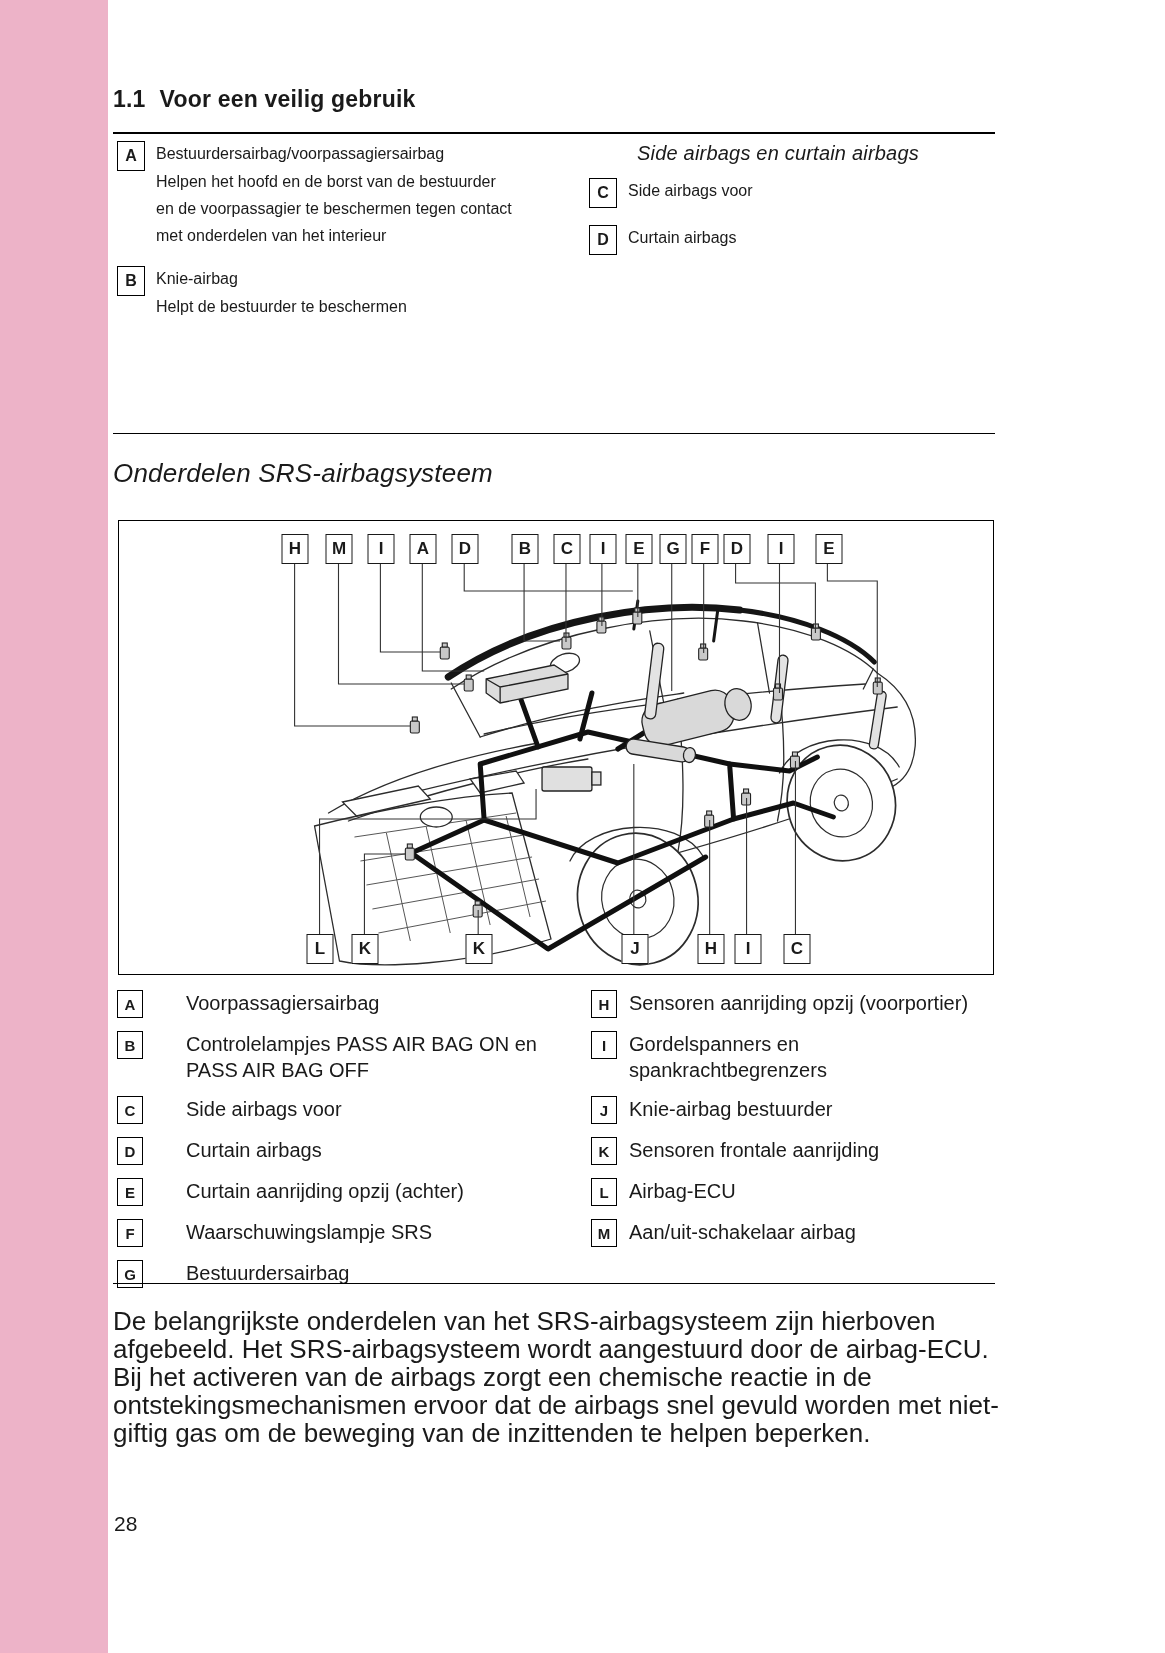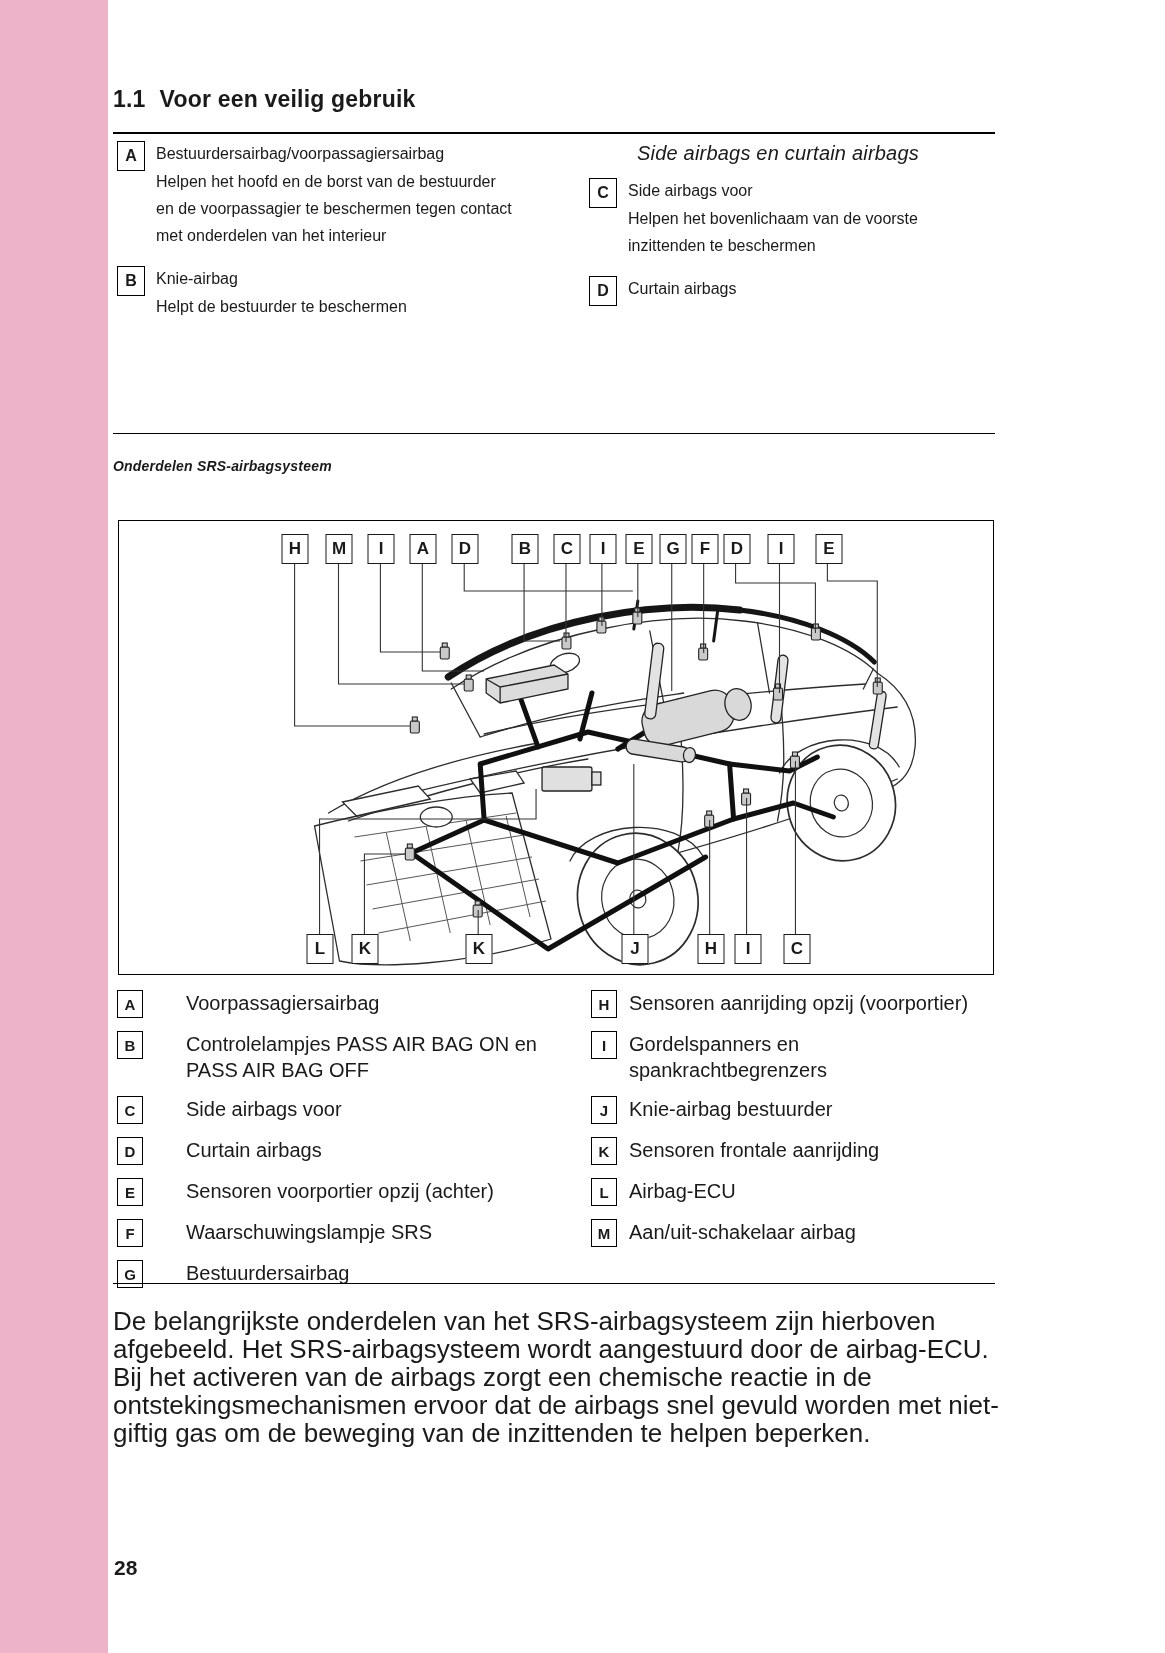--- a/index.html
+++ b/index.html
@@ -32,21 +32,21 @@
   .lbox.big{width:26px;height:28px;font-size:16px;margin-right:11px;margin-top:1px;}
   .itext{font-size:16px;line-height:27px;max-width:360px;}
   .col-right .itext{max-width:372px;}
   .ititle{margin-bottom:1px;}
   .side-heading{
     font-style:italic;font-size:20px;margin:2px 0 12px 48px;letter-spacing:0.2px;
   }
 
   .section-heading{
     position:absolute;left:113px;top:458px;
-    font-size:14px;font-weight:bold;font-style:italic;letter-spacing:0.2px;
+    font-size:26px;font-weight:normal;font-style:italic;letter-spacing:0.2px;
   }
   .divider{position:absolute;left:113px;width:882px;height:0;border-top:1.6px solid #000;}
 
   .diagram{
     position:absolute;left:118px;top:520px;width:876px;height:455px;
     border:1.3px solid #000;box-sizing:border-box;background:#fff;
   }
   .diagram svg{position:absolute;left:0;top:0;width:100%;height:100%;}
   .dl{
     position:absolute;top:13px;width:27px;height:30px;box-sizing:border-box;
@@ -62,21 +62,21 @@
   .lrow{display:flex;align-items:flex-start;margin-bottom:13px;}
   .lbox.small{width:24px;height:26px;font-size:15px;margin-right:12px;margin-top:0;}
   .ltext{font-size:20px;line-height:26px;}
   .legend-col-left .ltext{max-width:362px;margin-left:31px;}
   .legend-col-right .ltext{max-width:360px;}
 
   .footer-par{
     position:absolute;left:113px;top:1307px;width:888px;
     font-size:26px;line-height:28px;
   }
-  .page-number{position:absolute;left:114px;top:1556px;font-size:21px;font-weight:bold;}
+  .page-number{position:absolute;left:114px;top:1512px;font-size:21px;font-weight:normal;}
 </style>
 </head>
 <body>
 
 <div class="page">
   <div class="pink-strip" style="background-color: rgb(237, 179, 200);"></div>
 
   <div class="header">
     <span class="secnum">1.1</span><span>Voor een veilig gebruik</span>
   </div>
@@ -97,21 +97,20 @@
           <div class="idesc">Helpt de bestuurder te beschermen</div>
         </div>
       </div>
     </div>
     <div class="col-right">
       <div class="side-heading">Side airbags en curtain airbags</div>
       <div class="item">
         <span class="lbox big">C</span>
         <div class="itext">
           <div class="ititle">Side airbags voor</div>
-          <div class="idesc">Helpen het bovenlichaam van de voorste inzittenden te beschermen</div>
         </div>
       </div>
       <div class="item">
         <span class="lbox big">D</span>
         <div class="itext">
           <div class="ititle">Curtain airbags</div>
         </div>
       </div>
     </div>
   </div>
@@ -337,21 +336,21 @@
       <div class="lrow">
         <span class="lbox small">C</span>
         <span class="ltext">Side airbags voor</span>
       </div>
       <div class="lrow">
         <span class="lbox small">D</span>
         <span class="ltext">Curtain airbags</span>
       </div>
       <div class="lrow">
         <span class="lbox small">E</span>
-        <span class="ltext">Sensoren voorportier opzij (achter)</span>
+        <span class="ltext">Curtain aanrijding opzij (achter)</span>
       </div>
       <div class="lrow">
         <span class="lbox small">F</span>
         <span class="ltext">Waarschuwingslampje SRS</span>
       </div>
       <div class="lrow">
         <span class="lbox small">G</span>
         <span class="ltext">Bestuurdersairbag</span>
       </div>
     </div>

